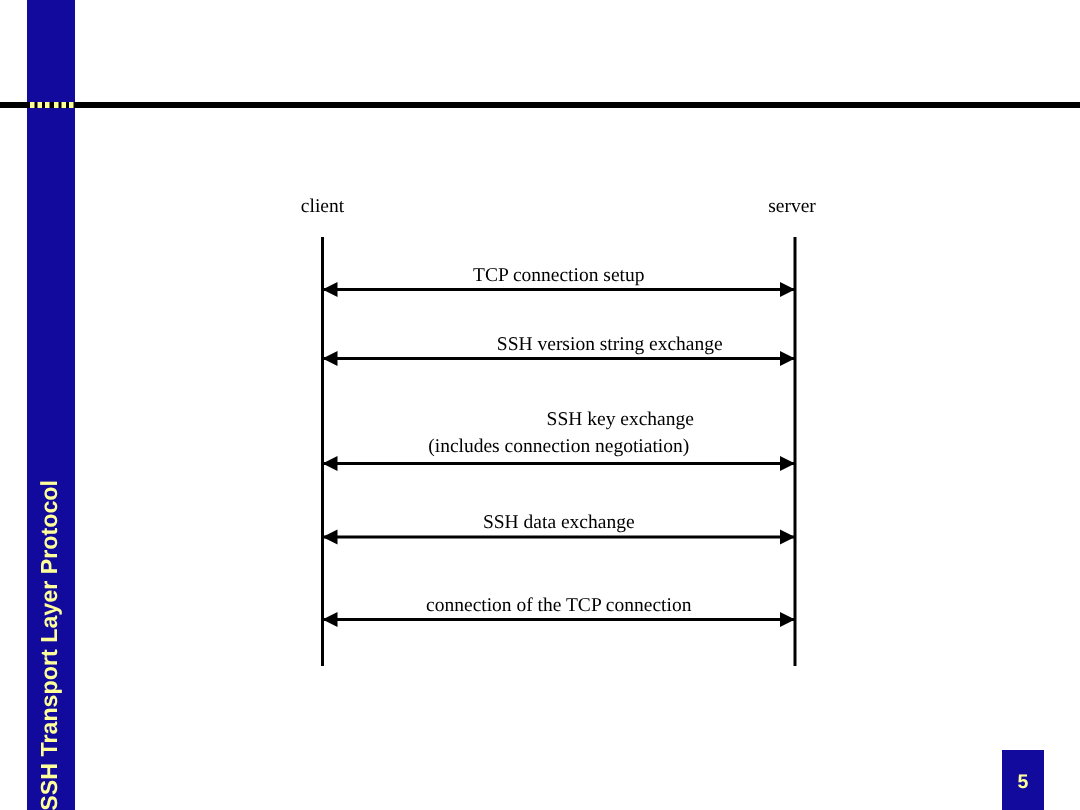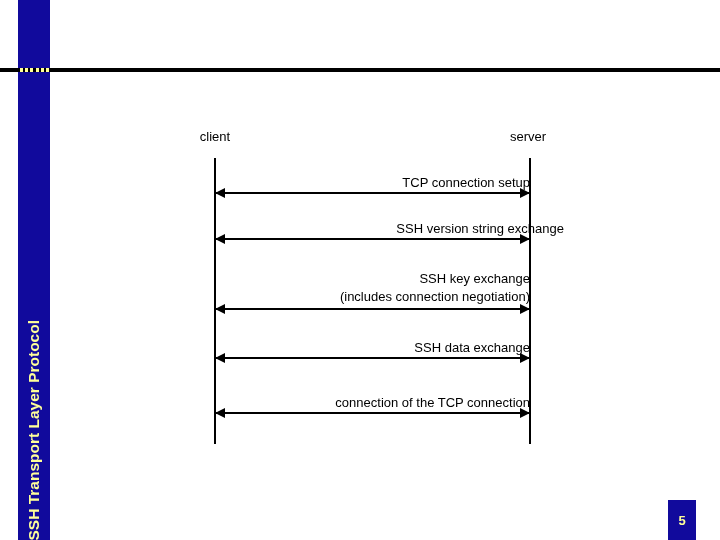--- a/index.html
+++ b/index.html
@@ -89,20 +89,21 @@
     white-space: nowrap;
   }
 
   
   .diagram {
     position: absolute;
     left: 0;
     top: 0;
     width: 720px;
     height: 540px;
+    font-family: Liberation Serif, serif;
   }
   .actor-label {
     position: absolute;
     font-size: 13px;
     color: #000000;
     white-space: nowrap;
     transform: translateX(-50%);
   }
   .actor-client { left: 215px; top: 129px; }
   .actor-server { left: 528px; top: 129px; }
@@ -119,21 +120,21 @@
 
   .msg {
     position: absolute;
     left: 215px;
     width: 315px;
   }
   .msg-label {
     position: absolute;
     left: 0;
     width: 315px;
-    text-align: right;
+    text-align: center;
     font-size: 13px;
     line-height: 17px;
     color: #000000;
     white-space: nowrap;
   }
   .msg-line {
     position: absolute;
     left: 0;
     width: 315px;
     height: 2px;
@@ -214,21 +215,21 @@
 
     <div class="msg">
       <div class="msg-label" style="top:220px;margin-left:34px;">SSH version string exchange</div>
       <div class="msg-line" style="top:238px;">
         <span class="arrowhead left"></span>
         <span class="arrowhead right"></span>
       </div>
     </div>
 
     <div class="msg">
-      <div class="msg-label" style="top:270px;">SSH key exchange</div>
+      <div class="msg-label" style="top:270px;padding-left:41px;">SSH key exchange</div>
       <div class="msg-label" style="top:288px;">(includes connection negotiation)</div>
       <div class="msg-line" style="top:308px;">
         <span class="arrowhead left"></span>
         <span class="arrowhead right"></span>
       </div>
     </div>
 
     <div class="msg">
       <div class="msg-label" style="top:339px;">SSH data exchange</div>
       <div class="msg-line" style="top:357px;">

